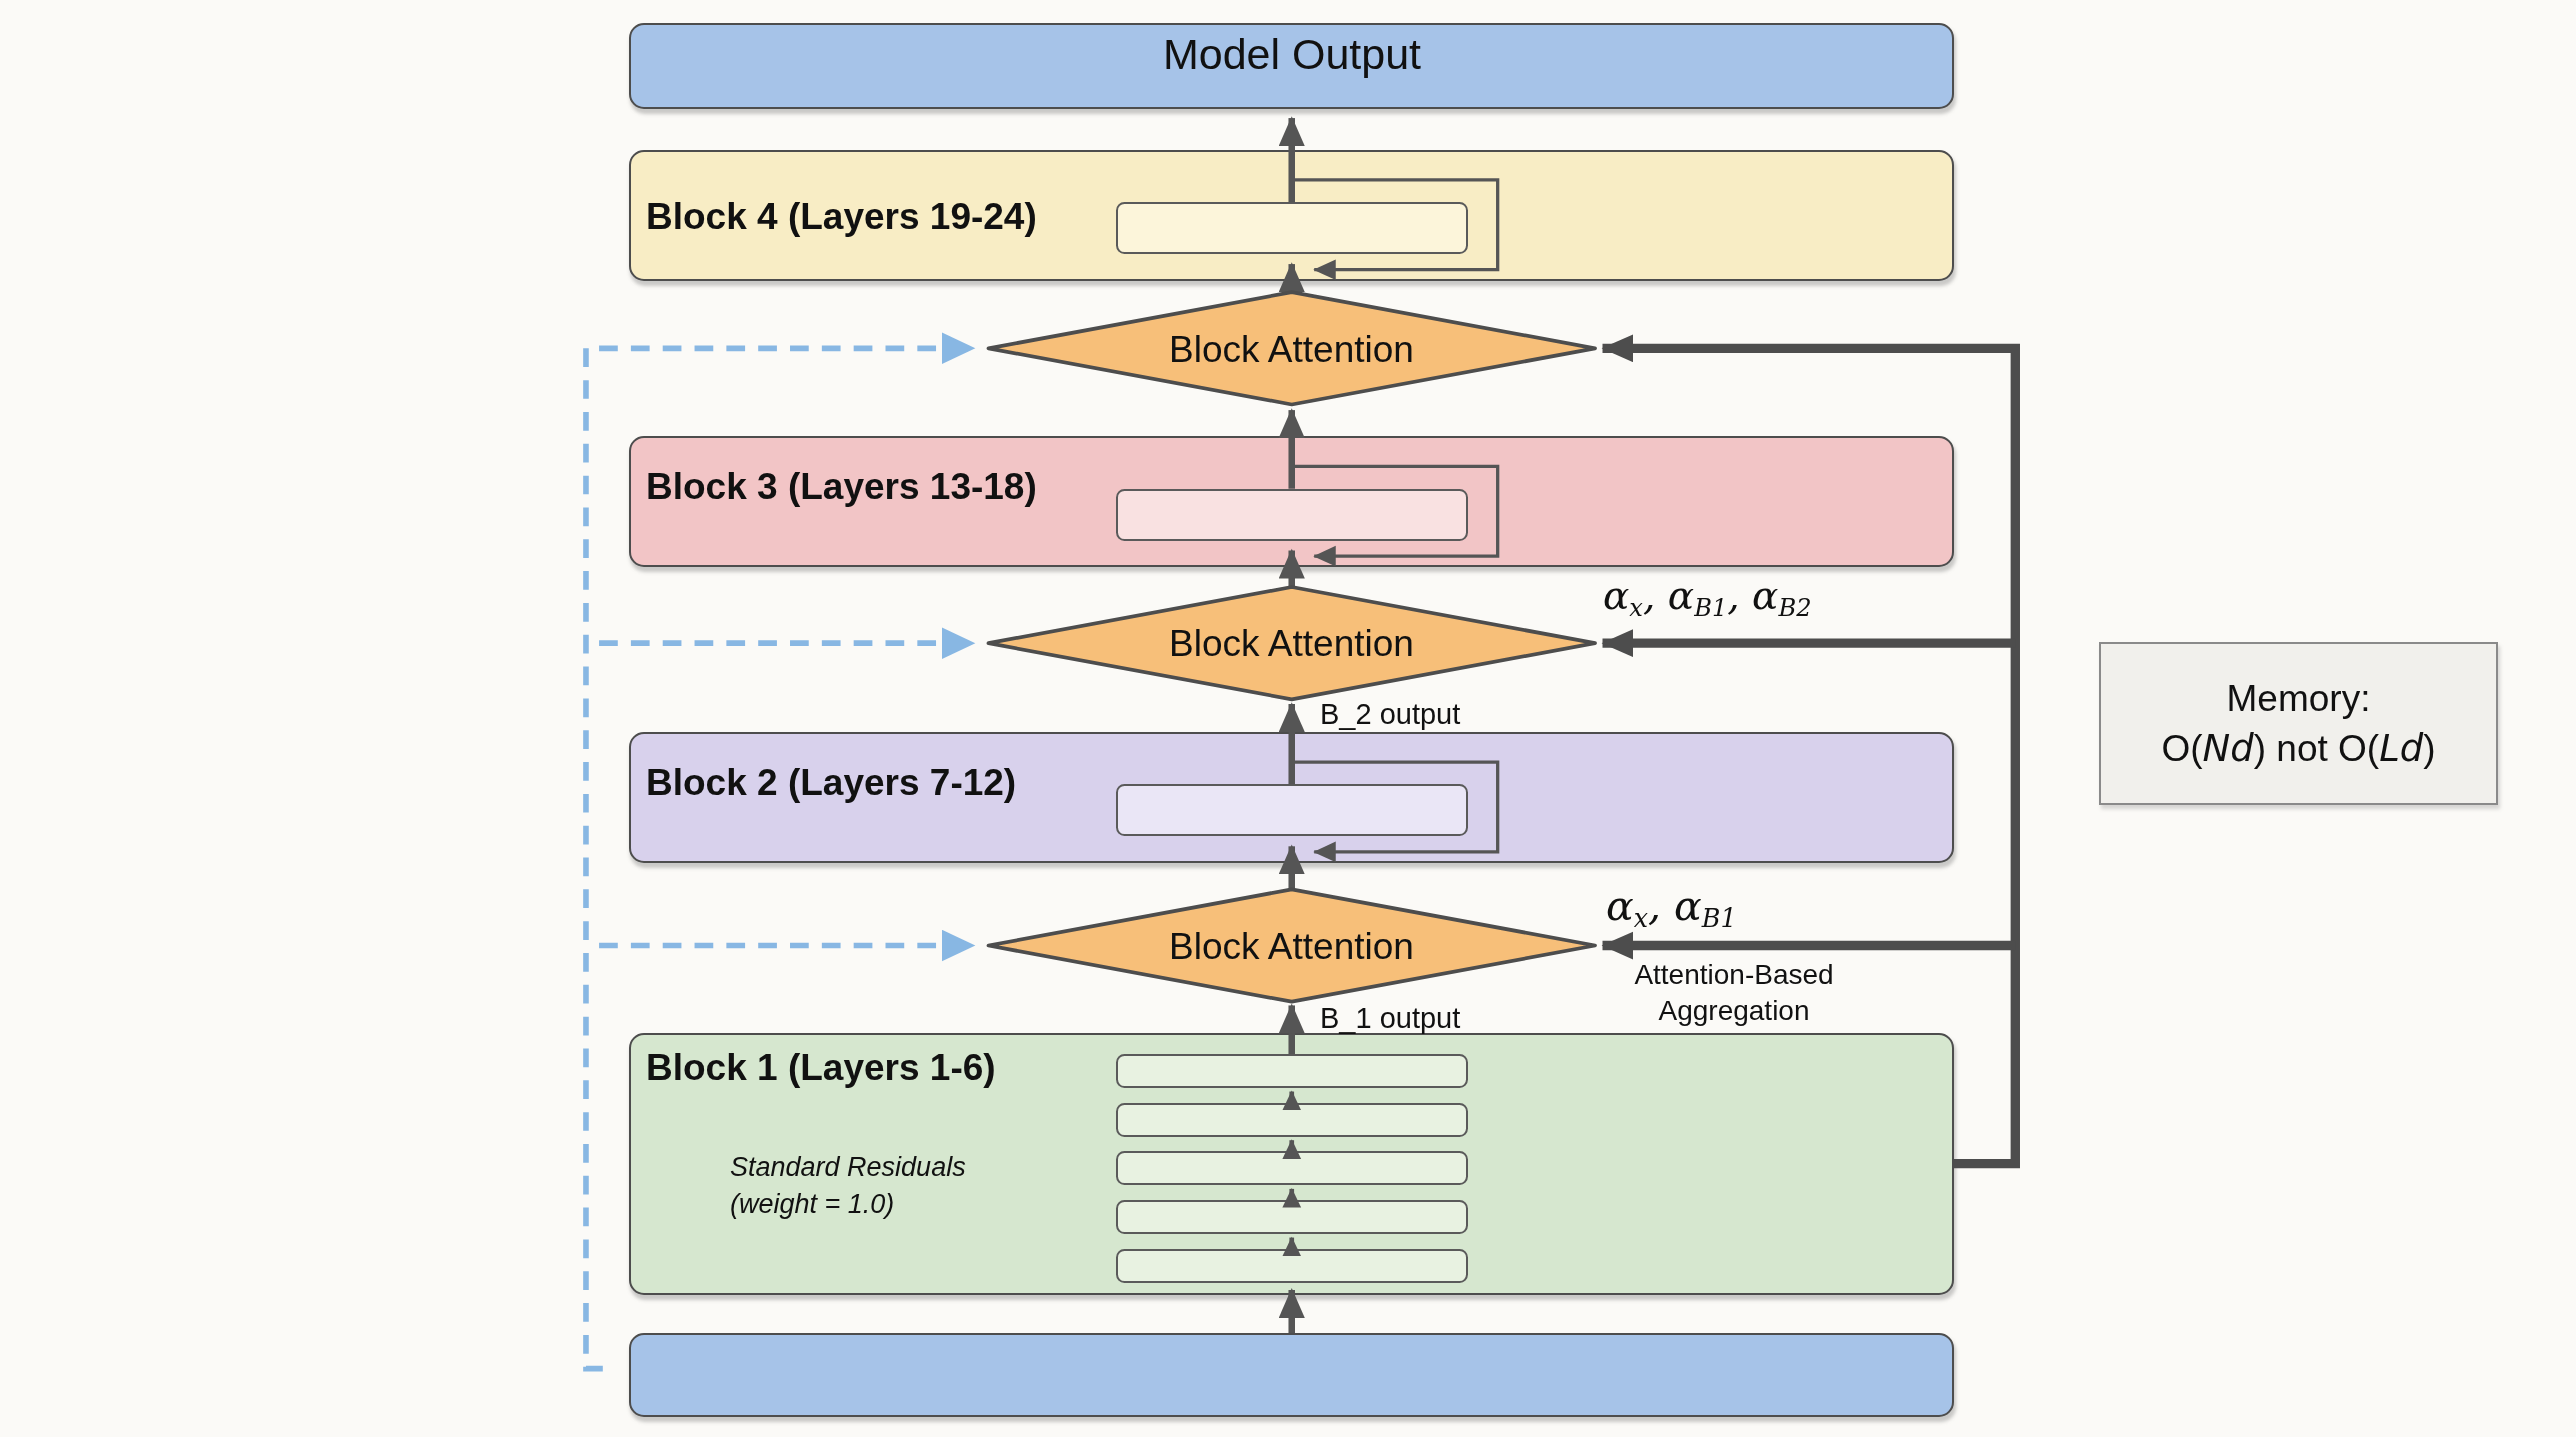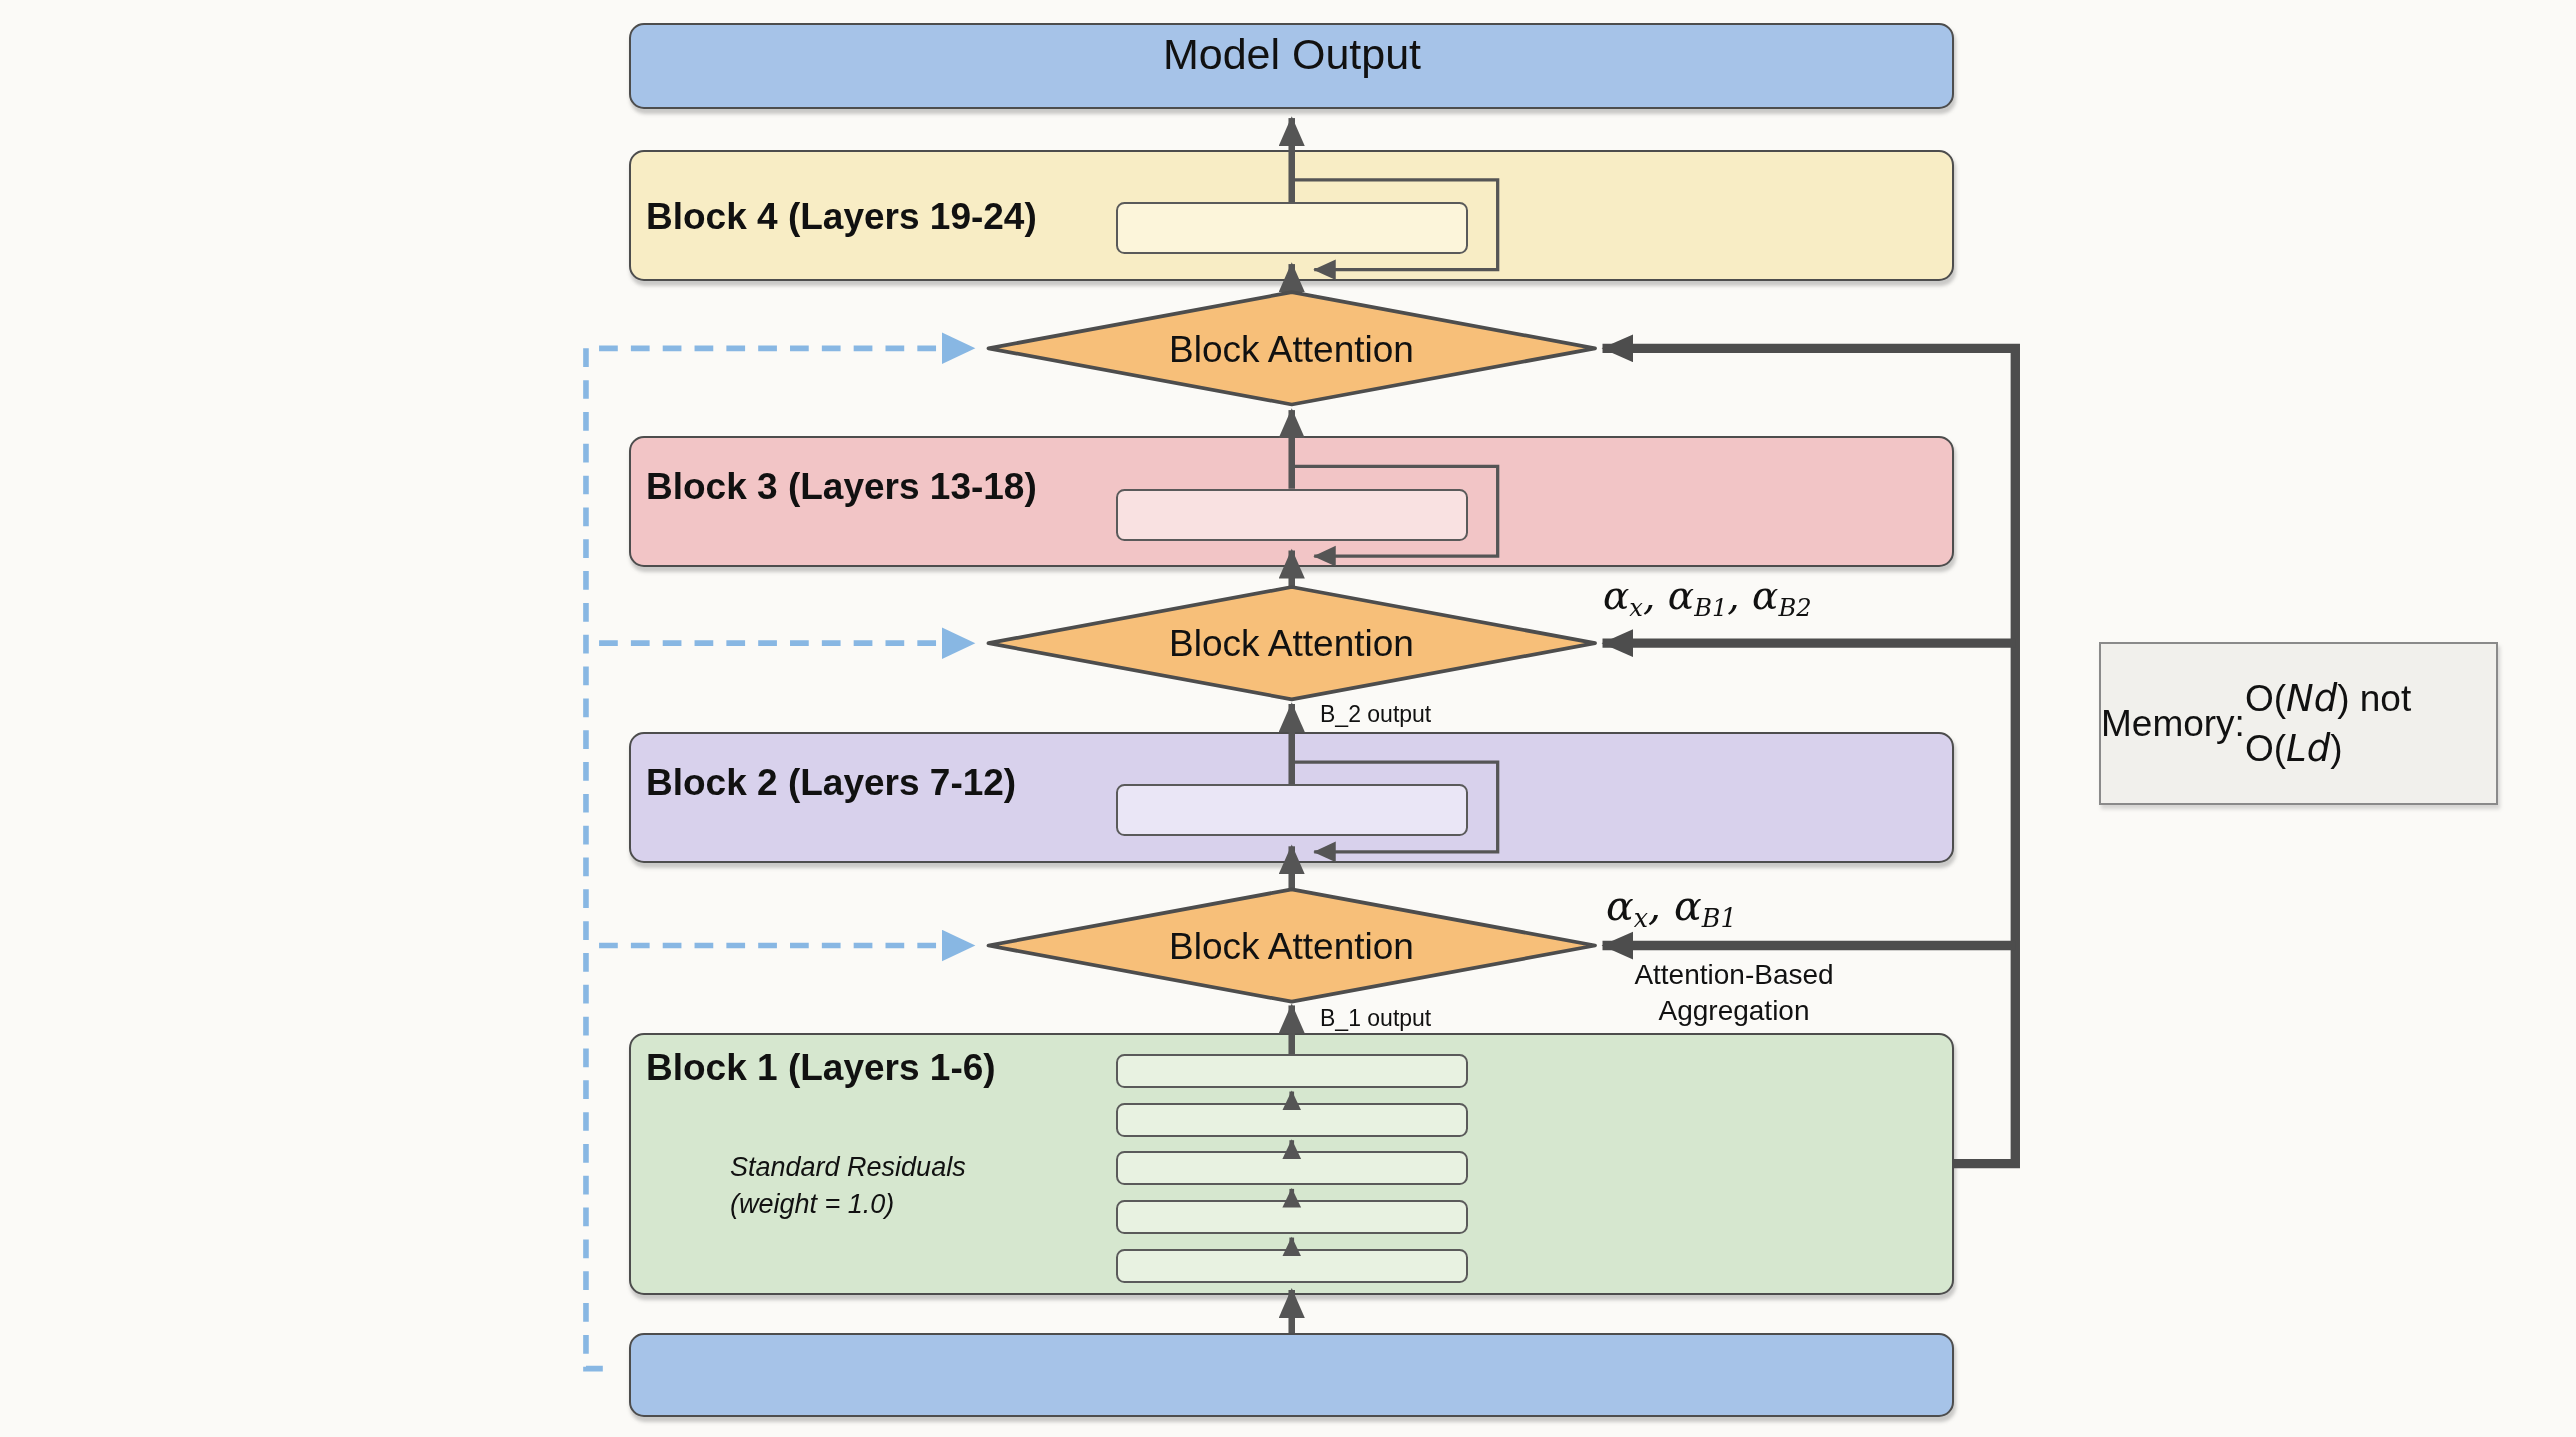--- a/index.html
+++ b/index.html
@@ -19,31 +19,31 @@
   }
   .box-blue{background:#a6c3e8;}
   .bg-b4{background:#f8edc5;} .in-b4{background:#fcf5da;}
   .bg-b3{background:#f2c5c6;} .in-b3{background:#f9e1e1;}
   .bg-b2{background:#d8d1ec;} .in-b2{background:#eae6f6;}
   .bg-b1{background:#d6e7cf;} .in-b1{background:#e8f2e1;}
   .txt{position:absolute;z-index:3;white-space:nowrap;}
   .big-label{font-size:43px;line-height:81px;text-align:center;width:1320px;left:632px;}
   .blabel{left:646px;font-size:37px;font-weight:bold;line-height:45px;}
   .att-label{left:988px;width:607px;text-align:center;font-size:37px;font-weight:normal;line-height:43px;}
-  .small-note{font-size:23px;line-height:32px;}
+  .small-note{font-size:29px;line-height:32px;}
   .agg-note{left:1584px;width:300px;text-align:center;font-size:28px;line-height:36px;white-space:normal;}
   .sr-note{left:730px;width:341px;font-size:27px;line-height:37px;white-space:normal;font-style:italic;}
   .math{font-family:"DejaVu Serif",serif;font-style:italic;font-size:41px;}
   .math .sub{font-size:0.62em;vertical-align:-0.28em;}
   .var-x{font-family:"DejaVu Serif",serif;font-style:italic;margin-left:11.2px;}
   .memory{
     position:absolute;left:2099px;top:642px;width:399px;height:163px;box-sizing:border-box;
     background:#f1f0ec;border:2.8px solid #8a8a8a;z-index:1;
     box-shadow:1.9px 3.7px 3.7px rgba(130,130,130,0.3);
-    display:flex;flex-direction:row;justify-content:center;align-items:center;
+    display:flex;flex-direction:column;justify-content:center;align-items:center;
     font-size:37px;line-height:50px;
   }
   .mem-it{font-family:"DejaVu Sans",sans-serif;font-style:italic;}
 </style>
 </head>
 <body>
 
 <div class="canvas">
 
   <div class="mbox box-blue" style="top:22.5px;height:86px;"></div>

